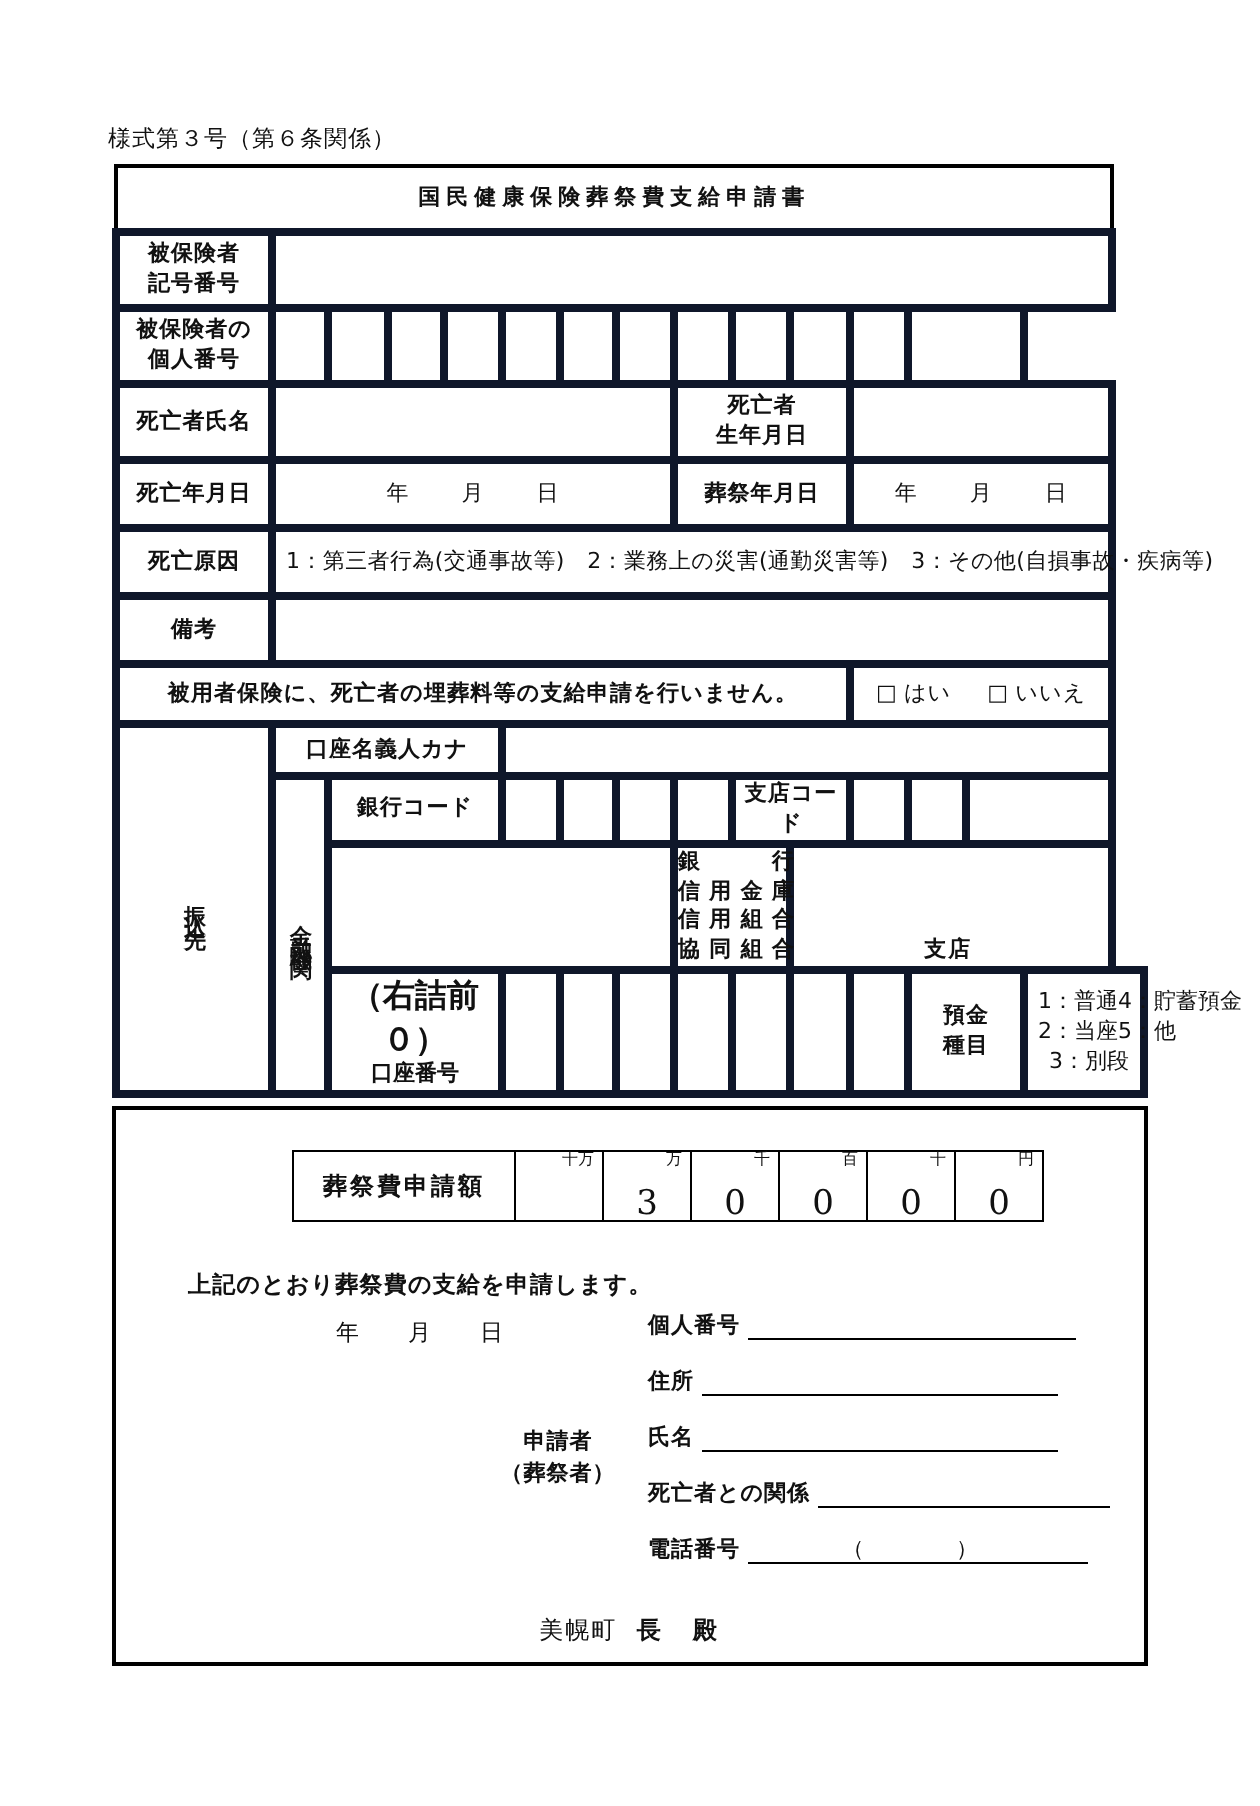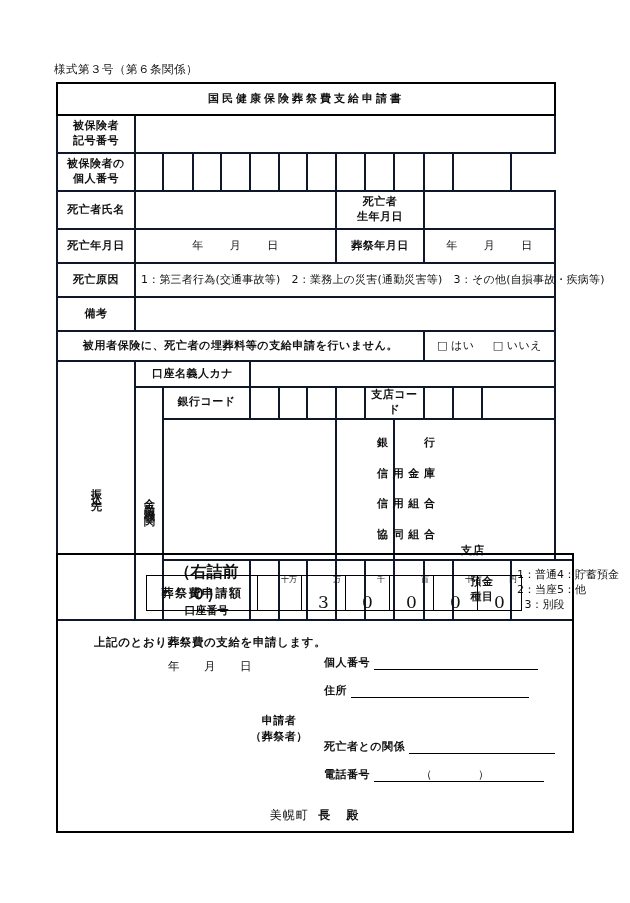--- a/index.html
+++ b/index.html
@@ -34,21 +34,21 @@
   
   table.main {
     position: absolute;
     left: 56px;
     top: 82px;
     width: 518px;
     border-collapse: collapse;
     table-layout: fixed;
   }
   table.main td {
-    border: 2px solid #0f172a;
+    border: 4px solid #0f172a;
     font-size: 11px;
     text-align: center;
     vertical-align: middle;
     padding: 0;
     line-height: 1.35;
   }
 
   .title-cell {
     font-size: 19px;
     font-weight: bold;
@@ -109,22 +109,21 @@
     font-size: 10.5px;
     line-height: 1.45;
     font-weight: bold;
     text-align: justify;
     white-space: nowrap;
   }
   .bank-types div {
     text-align: justify;
     text-align-last: justify;
     width: 58px;
-    margin: 16px auto;
-    padding-left: 40px;
+    margin: 0 auto;
   }
   .shiten {
     font-size: 11px;
     font-weight: bold;
     letter-spacing: 1px;
   }
   .deposit-opts {
     text-align: left;
     padding-left: 5px !important;
     font-size: 9px;
@@ -479,20 +478,23 @@
     </div>
 
     <div class="field f-mynum">
       <span>個人番号</span><span class="rule"></span>
     </div>
 
     <div class="field f-addr">
       <span>住所</span><span class="rule"></span>
     </div>
 
+    <div class="field f-name">
+      <span>氏名</span><span class="rule"></span>
+    </div>
 
     <div class="field f-rel">
       <span>死亡者との関係</span><span class="rule"></span>
     </div>
 
     <div class="field f-tel">
       <span>電話番号</span><span class="rule-wrap"><span class="paren">（　　）</span></span>
     </div>
 
     <div class="addressee">

